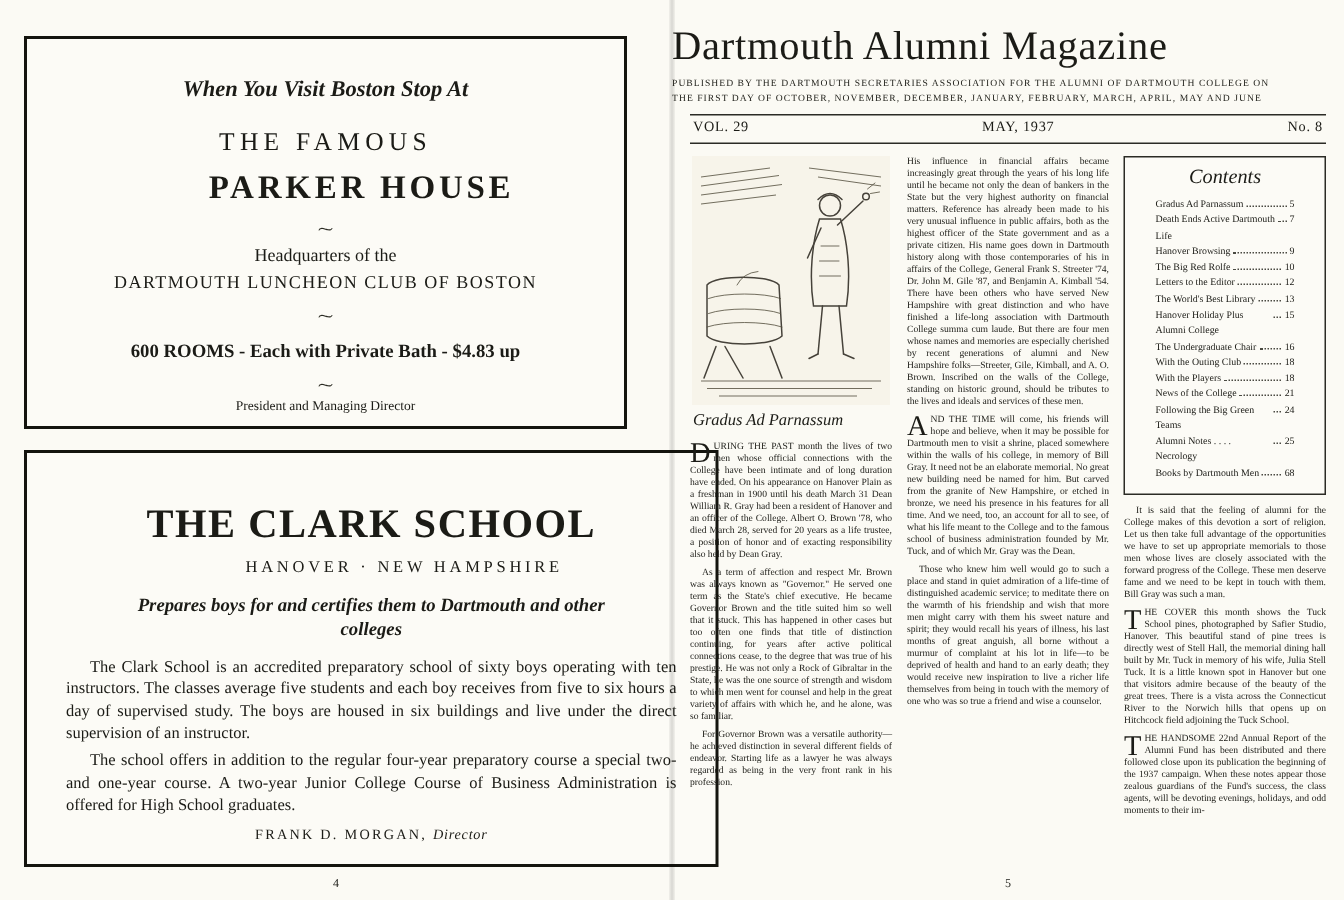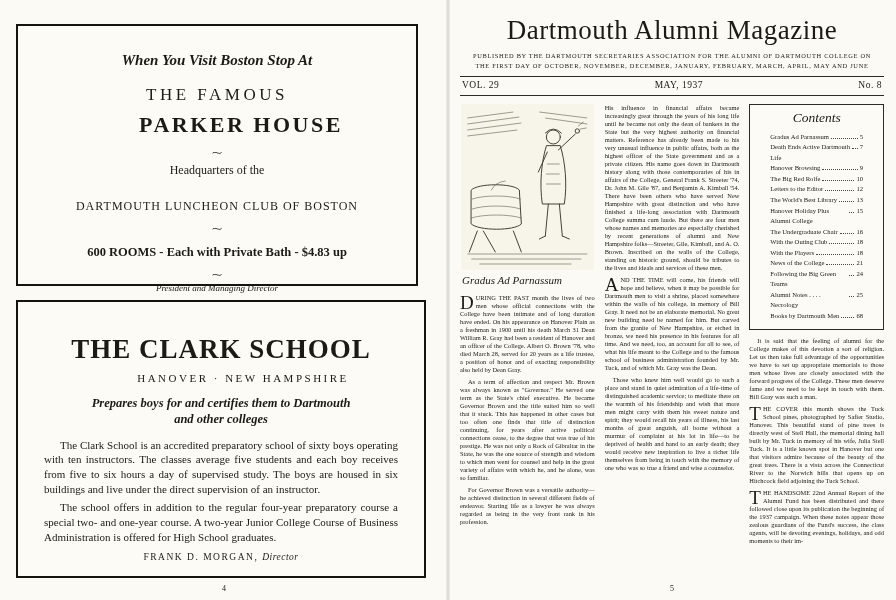--- a/index.html
+++ b/index.html
@@ -15,39 +15,39 @@
     background: linear-gradient(90deg, rgba(0,0,0,0.04), rgba(0,0,0,0.14), rgba(0,0,0,0.04)); }
 
   
   .ad-parker { position: absolute; left: 16px; top: 24px; width: 402px; height: 262px;
     border: 2.5px solid #14140e; text-align: center; background: #fcfbf6; }
   .tagline { margin-top: 26px; font-style: italic; font-weight: bold; font-size: 15px; }
   .famous { margin-top: 16px; font-size: 17px; letter-spacing: 3.5px; }
   .parker-title { margin-top: 7px; font-size: 22px; font-weight: bold; letter-spacing: 2.5px; padding-left: 48px; }
   .orn { font-size: 11px; margin-top: 6px; color: #2a2a22; }
   .hq1 { margin-top: 4px; font-size: 12px; }
-  .hq2 { margin-top: 21px; font-size: 12px; letter-spacing: 1px; }
+  .hq2 { margin-top: 3px; font-size: 12px; letter-spacing: 1px; }
   .rooms { margin-top: 10px; font-weight: bold; font-size: 12.5px; }
   .sherrard { margin-top: 10px; font-size: 11px; letter-spacing: 2px; }
-  .sherrard-title { font-style: italic; font-size: 9px; margin-top: 2px; }
-
-  .ad-clark { position: absolute; left: 16px; top: 300px; width: 410px; height: 278px;
+  .sherrard-title { font-size: 9px; margin-top: 2px; }
+
+  .ad-clark { position: absolute; left: 16px; top: 300px; width: 463px; height: 278px;
     border: 2px solid #14140e; background: #fcfbf6; }
   .clark-title { margin-top: 32px; text-align: center; font-size: 27px; font-weight: bold; letter-spacing: 1px; }
   .clark-loc { text-align: center; font-size: 11px; letter-spacing: 2.5px; margin-top: 7px; padding-left: 44px; }
   .clark-sub { text-align: center; font-style: italic; font-weight: bold; font-size: 12.5px; margin: 11px 70px 0; line-height: 1.3; }
   .clark-body { margin: 10px 26px 0; font-size: 11px; text-align: justify; line-height: 1.35; }
   .clark-body p { margin: 0 0 3px; text-indent: 16px; }
   .clark-sig { text-align: center; font-size: 9.5px; margin-top: 8px; letter-spacing: 1.5px; }
   .clark-sig .role { font-style: italic; letter-spacing: 0.5px; }
 
   .page-num { position: absolute; bottom: 7px; width: 100%; text-align: center; font-size: 8px; }
 
   
-  .mast { text-align: center; margin-top: 15px; }
+  .mast { margin-top: 15px; }
   .mast-title { font-size: 27px; font-weight: normal; letter-spacing: 0.5px; }
   .pub { font-size: 6.4px; letter-spacing: 0.7px; margin-top: 5px; line-height: 1.55; color: #23231d; }
   .rule { border-top: 1px solid #2b2b25; margin: 5px 12px 0 12px; }
   .volrow { display: flex; justify-content: space-between; margin: 3px 14px 2px; font-size: 9.5px; letter-spacing: 0.5px; }
   .cols { display: flex; gap: 10px; margin: 8px 12px 0 12px; }
   .col { flex: 1; font-size: 6.4px; line-height: 1.25; text-align: justify; }
   .col p { margin: 0 0 4px; }
   .indent { text-indent: 8px; }
   .dc::first-letter { float: left; font-size: 19px; line-height: 15px; padding: 1px 2px 0 0; }
 

